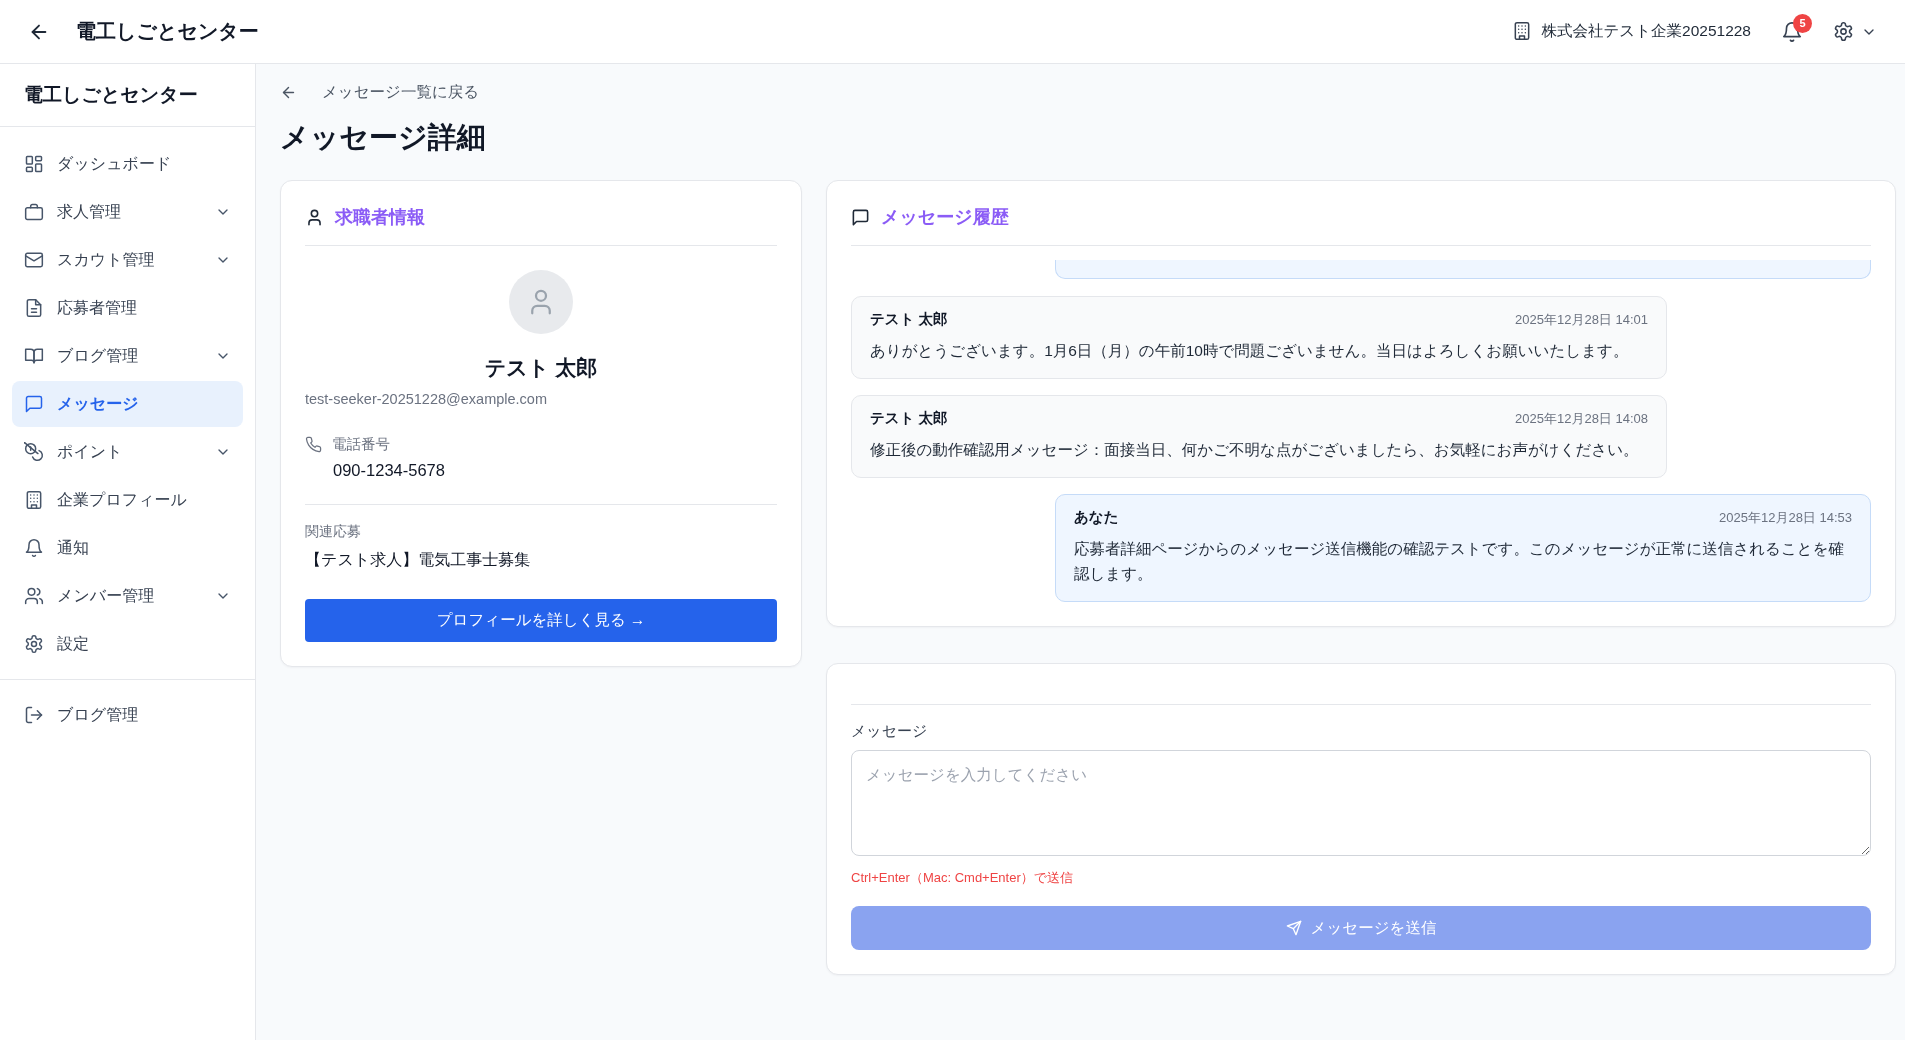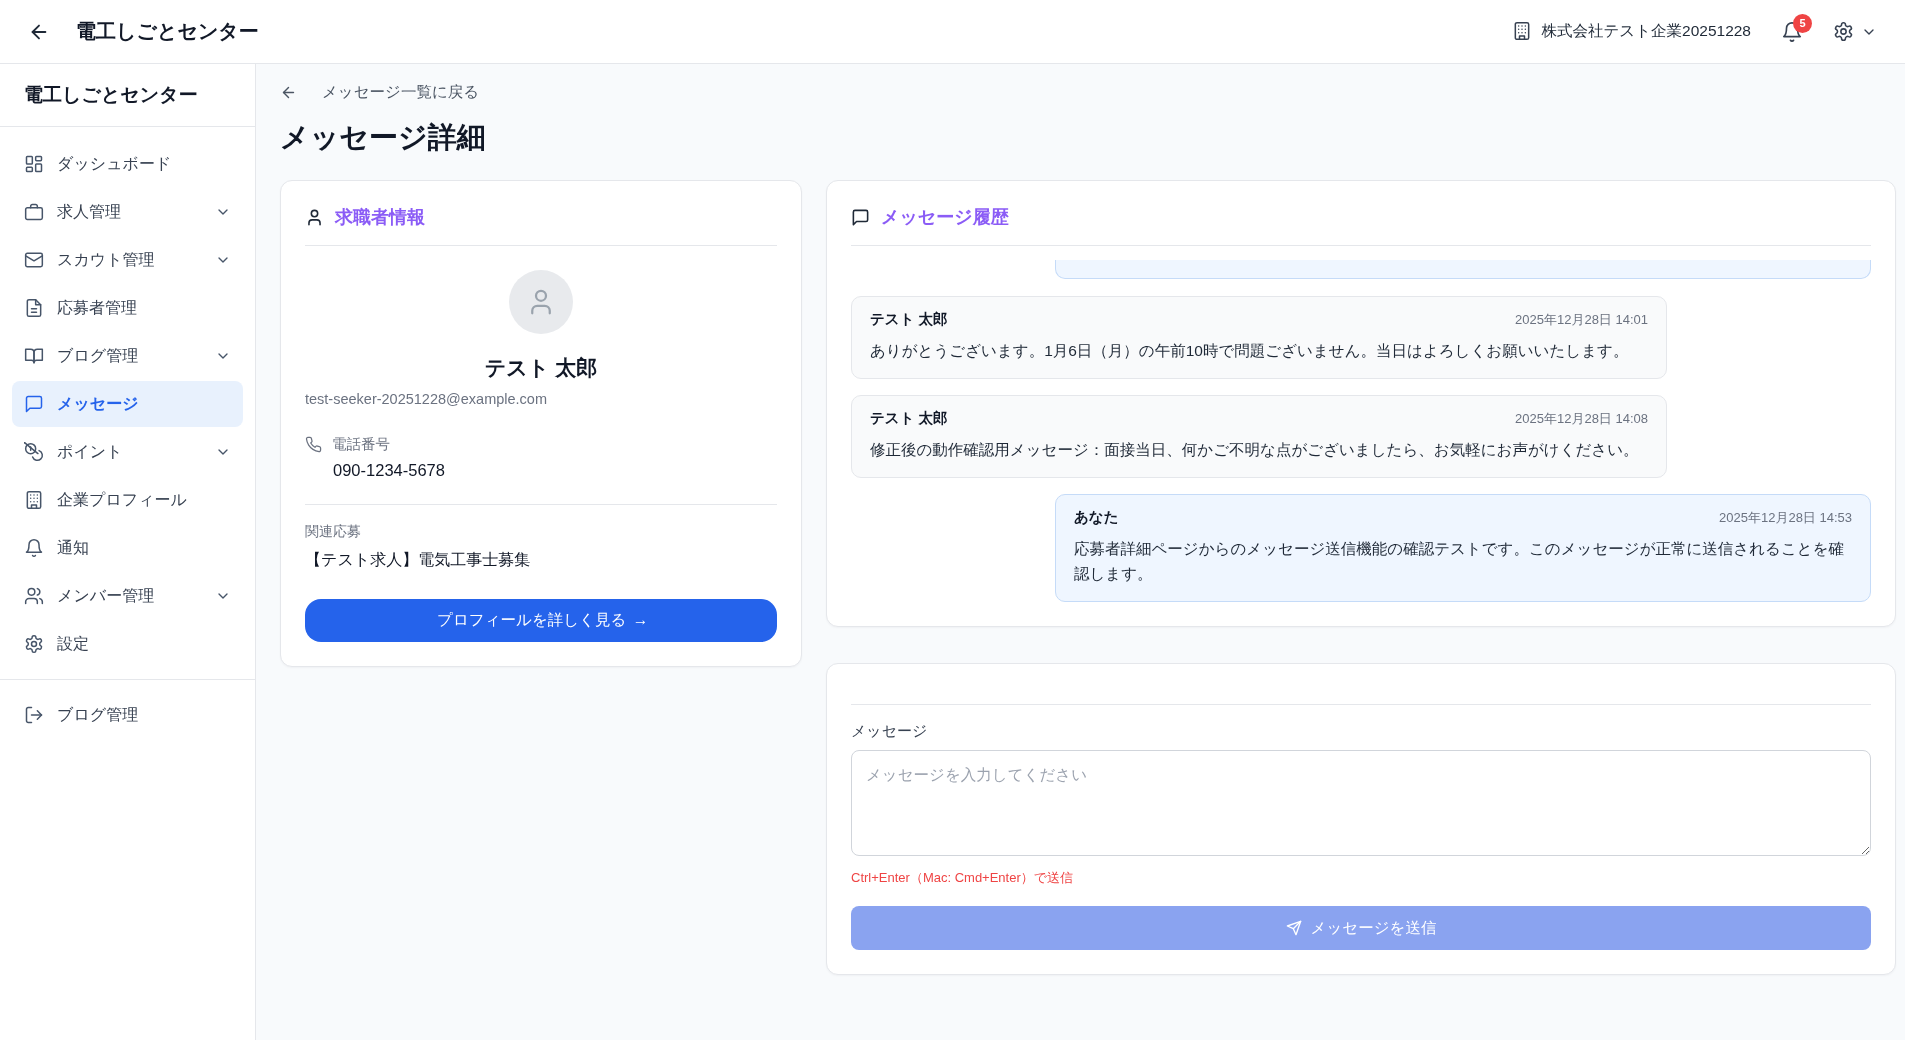--- a/index.html
+++ b/index.html
@@ -92,22 +92,22 @@
   .seeker-email{text-align:left;font-size:14.5px;color:var(--muted);margin-top:9px;}
   .phone-block{margin-top:28px;}
   .phone-label-row{display:flex;align-items:center;gap:10px;color:var(--muted);font-size:14.5px;}
   .phone-label-row .icn{color:#6b7280;}
   .phone-value{margin:7px 0 0 28px;font-size:16.5px;color:#111827;}
   .divider2{border-top:1px solid var(--border);margin:24px 0 18px;}
   .app-label{font-size:14px;color:var(--muted);}
   .app-value{margin-top:9px;font-size:16px;color:#111827;}
   .profile-btn{
     margin-top:28px;width:100%;height:43px;background:var(--blue);color:#fff;border:none;
-    border-radius:16px;font-size:15.5px;font-weight:500;cursor:pointer;
-    font-family:Liberation Mono, monospace;
+    border-radius:4px;font-size:15.5px;font-weight:500;cursor:pointer;
+    font-family:Liberation Serif, serif;
   }
 
   
   .right-col{flex:1;min-width:0;}
   .history-card{padding:24px;}
   .message-list{margin-top:14px;display:flex;flex-direction:column;gap:16px;}
   .bubble{border-radius:10px;padding:13px 18px 15px;width:80%;}
   .bubble.received{background:var(--received-bg);border:1px solid var(--border);align-self:flex-start;}
   .bubble.sent{background:var(--sent-bg);border:1px solid var(--sent-border);align-self:flex-end;}
   .bubble.clipped{

